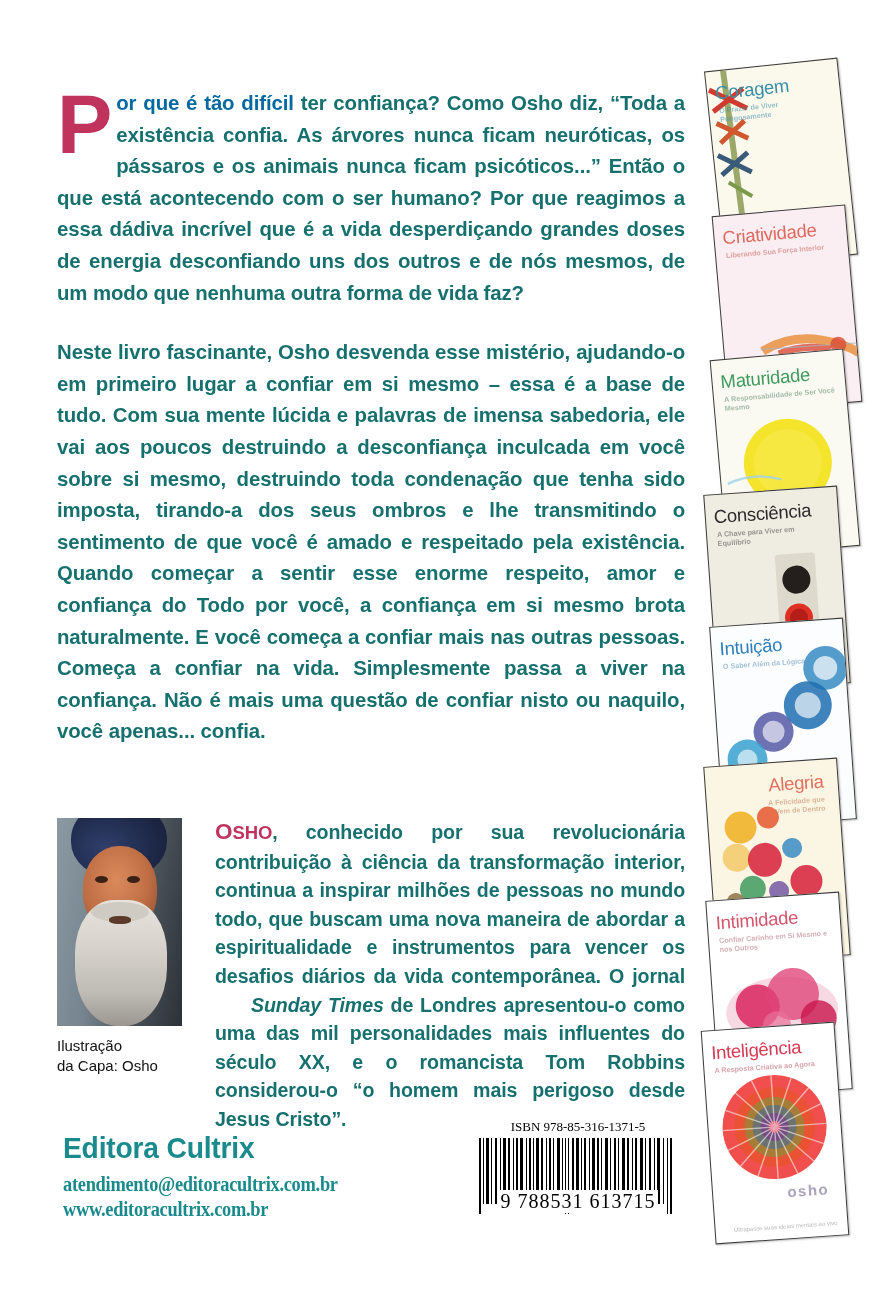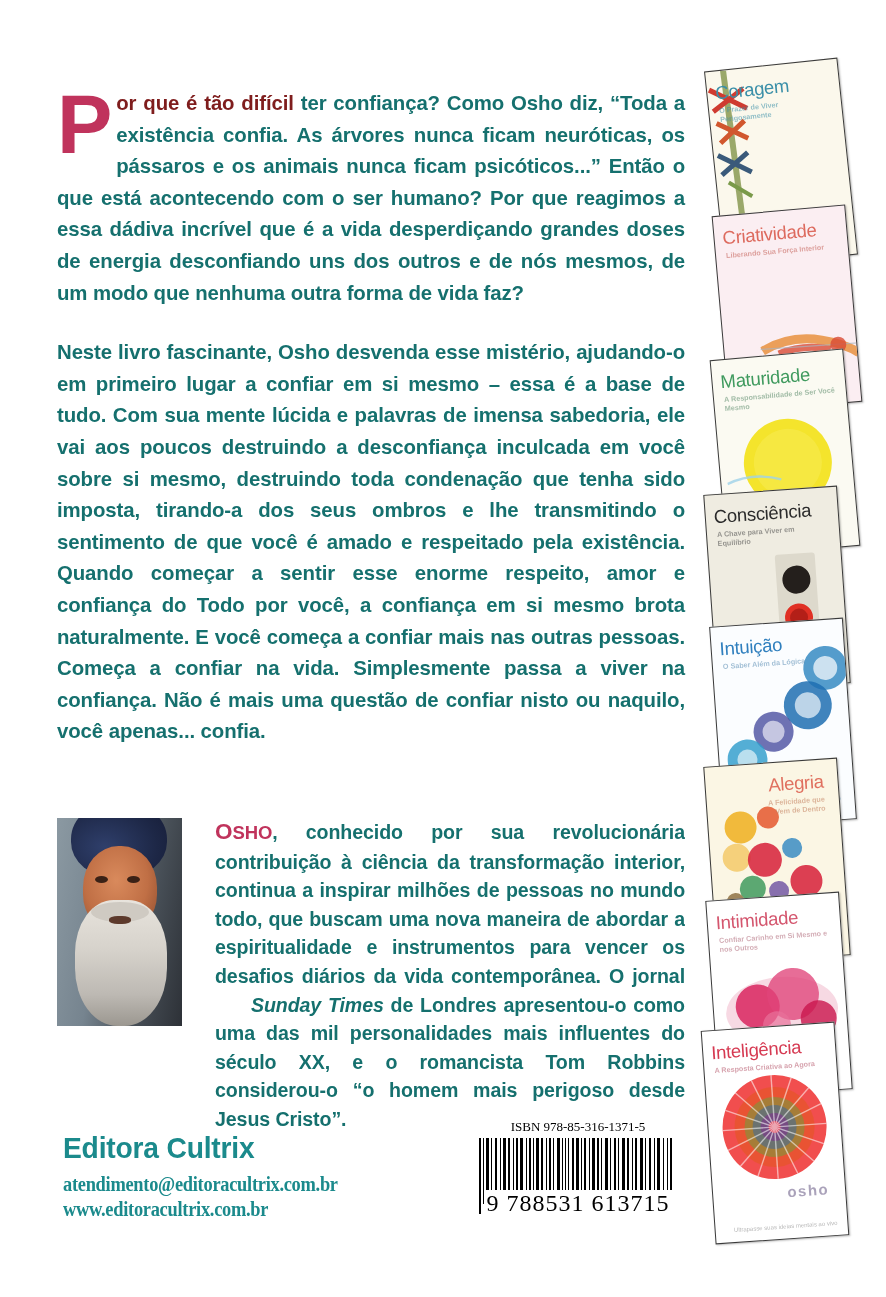--- a/index.html
+++ b/index.html
@@ -44,21 +44,21 @@
   .dropcap {
     float: left;
     color: #c0335c;
     font-weight: bold;
     font-size: 83px;
     line-height: 62px;
     margin: 6px 4px 0 0;
     font-family: "Liberation Sans", sans-serif;
   }
 
-  .accent-red { color: #7f1d1d; }
+  .accent-red { color: #0369a1; }
 
   
   .bio-wrap {
     position: absolute;
     left: 57px;
     top: 818px;
     width: 628px;
   }
 
   .bio-photo-col {
@@ -188,21 +188,21 @@
     text-align: center;
     letter-spacing: 0px;
     margin-bottom: 3px;
   }
   .bars {
     height: 76px;
     display: block;
   }
   .barcode-digits {
     font-family: "Liberation Serif", serif;
-    font-size: 24px;
+    font-size: 20px;
     color: #000;
     text-align: center;
     letter-spacing: 1px;
     margin-top: -24px;
     position: relative;
     background: transparent;
   }
   .digits-inner {
     display: inline-block;
     background: #fff;
@@ -294,20 +294,24 @@
     <div class="bio-photo-col">
       <div class="photo">
         <span class="bg"></span>
         <span class="cap"></span>
         <span class="face"></span>
         <span class="eye-l"></span>
         <span class="eye-r"></span>
         <span class="beard"></span>
         <span class="mustache"></span>
         <span class="mouth"></span>
+      </div>
+      <div class="photo-caption">
+        <div>Ilustração</div>
+        <div>da Capa: Osho</div>
       </div>
     </div>
 
     <div class="bio-text"><span class="smallcaps"><span class="big">O</span><span class="sm">SHO</span></span><span>, conhecido por sua revolucionária contribuição à ciência da transformação interior, continua a inspirar milhões de pessoas no mundo todo, que buscam uma nova maneira de abordar a espiritualidade e instrumentos para vencer os desafios diários da vida contemporânea. O jornal </span><span class="ital">Sunday Times</span><span> de Londres apresentou-o como uma das mil personalidades mais influentes do século XX, e o romancista Tom Robbins considerou-o “o homem mais perigoso desde Jesus Cristo”.</span></div>
   </div>
 
   <div class="publisher">
     <div class="pub-name">Editora Cultrix</div>
     <div class="pub-lines">
       <div class="pub-line">atendimento@editoracultrix.com.br</div>

